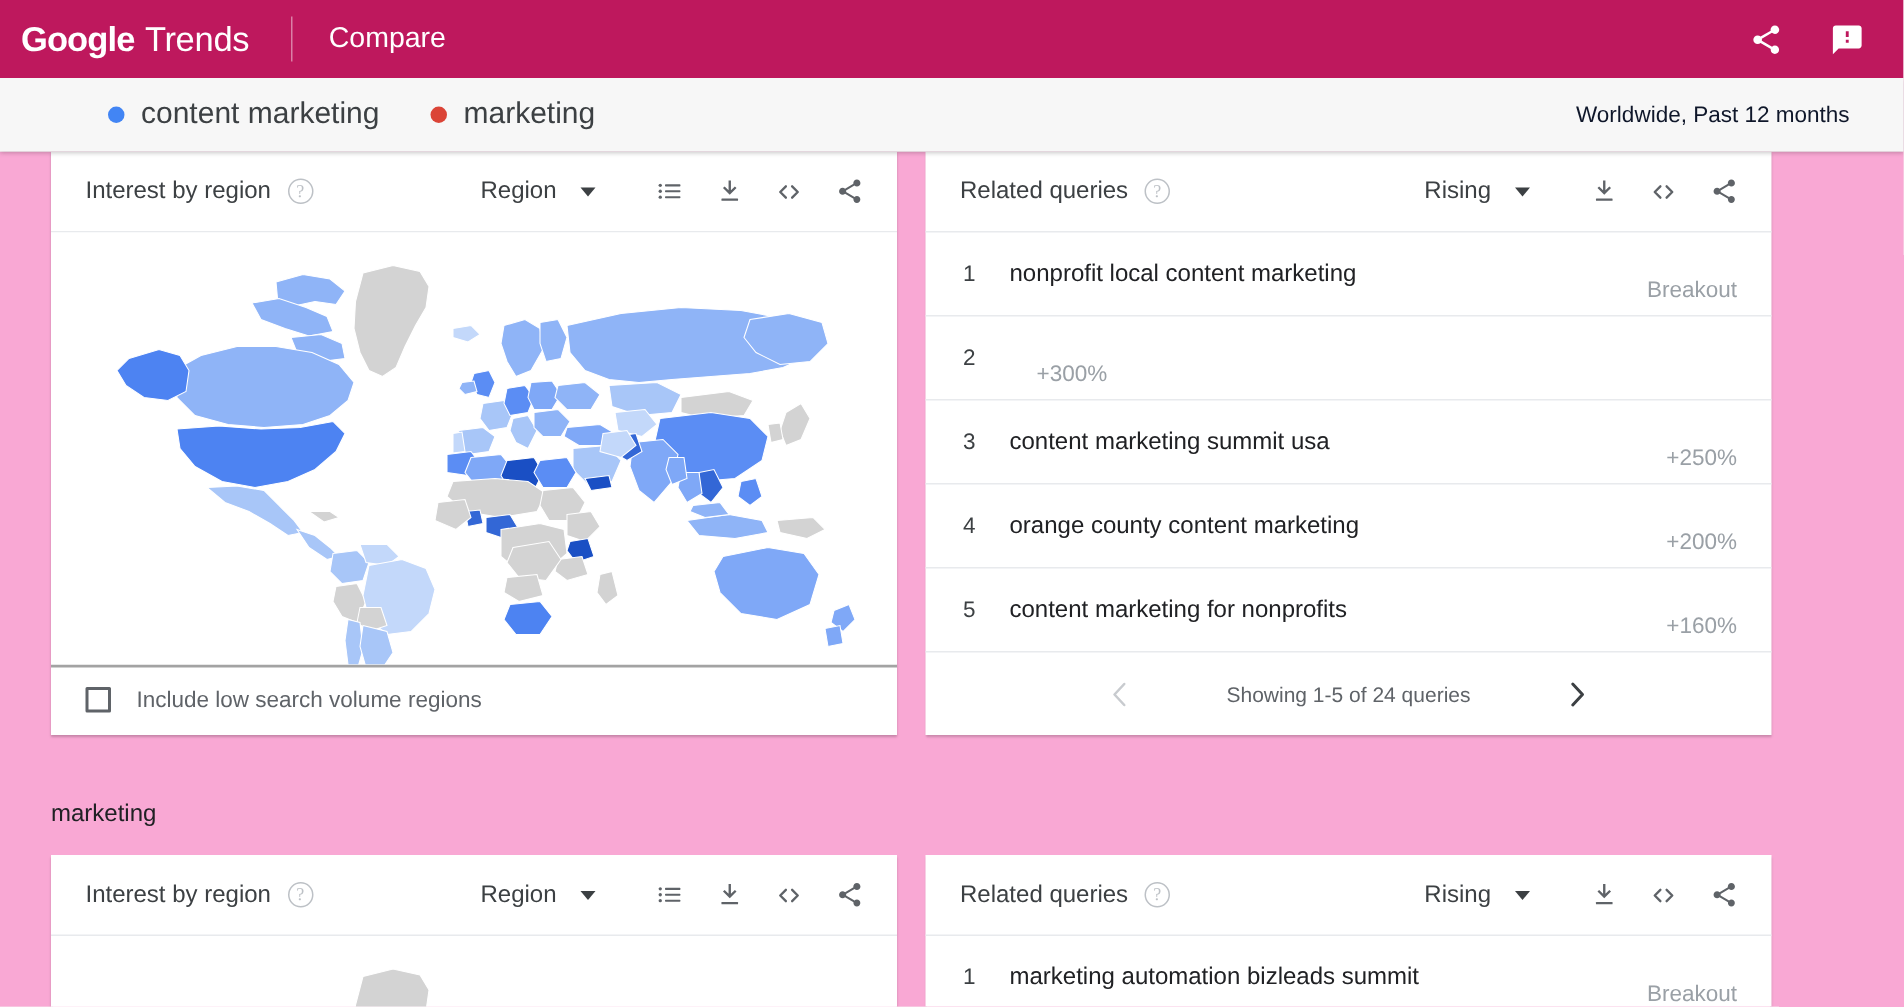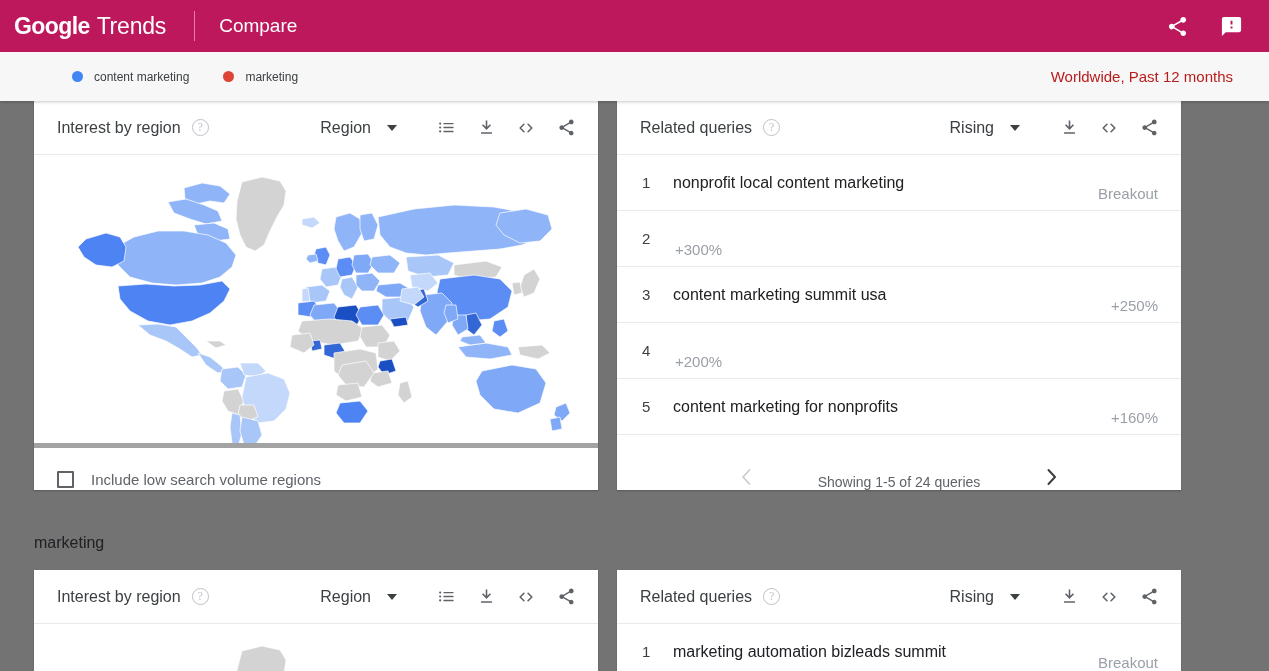--- a/index.html
+++ b/index.html
@@ -67,36 +67,36 @@
     margin-right: 34px;
     cursor: pointer;
   }
   .legend-dot {
     width: 11px; height: 11px;
     border-radius: 50%;
     margin-right: 11px;
     flex: none;
   }
   .legend-label {
-    font-size: 12px;
+    font-size: 20px;
     color: #3c4043;
   }
   .subbar-spacer { flex: 1; }
   .scope-label {
     font-size: 15px;
-    color: #b91c1c;
+    color: #0f172a;
   }
 
   
   #content {
     position: absolute;
     top: 101px; left: 0;
     width: 1269px;
     height: 570px;
-    background: #737373;
+    background: #f9a8d4;
     overflow: hidden;
     padding: 0;
   }
   .row-cards {
     display: flex;
     padding: 0 34px;
     gap: 19px;
   }
   .card {
     background: #ffffff;
@@ -158,23 +158,23 @@
   
   .map-body {
     height: 288px;
     background: #ffffff;
     position: relative;
     overflow: hidden;
   }
   .map-body svg { display: block; width: 100%; height: 100%; }
   .map-foot {
     height: 45px;
-    border-top: 5px solid #a3a3a3;
-    display: flex;
-    align-items: flex-end;
+    border-top: 2px solid #a3a3a3;
+    display: flex;
+    align-items: center;
     padding: 0 23px;
     flex: none;
   }
   .checkbox {
     width: 17px; height: 17px;
     border: 2px solid #5f6368;
     border-radius: 1px;
     margin-right: 17px;
     cursor: pointer;
     flex: none;
@@ -207,28 +207,28 @@
     color: #202124;
     flex: 1;
     white-space: nowrap;
     overflow: hidden;
     text-overflow: ellipsis;
   }
   .q-value {
     font-size: 15px;
     color: #9aa0a6;
     flex: none;
-    margin-left: 2px;
+    margin-left: 18px;
     align-self: flex-end;
     margin-bottom: 8px;
   }
   .q-foot {
     height: 55px;
     display: flex;
-    align-items: flex-end;
+    align-items: center;
     justify-content: center;
     flex: none;
     gap: 39px;
   }
   .pager-text {
     font-size: 14px;
     color: #5f6368;
     margin: 0 22px;
   }
   .pager-arrow {
@@ -469,20 +469,21 @@
           <span class="q-rank">2</span>
           <span class="q-value">+300%</span>
         </div>
         <div class="q-row">
           <span class="q-rank">3</span>
           <span class="q-text">content marketing summit usa</span>
           <span class="q-value">+250%</span>
         </div>
         <div class="q-row">
           <span class="q-rank">4</span>
+          <span class="q-text">orange county content marketing</span>
           <span class="q-value">+200%</span>
         </div>
         <div class="q-row">
           <span class="q-rank">5</span>
           <span class="q-text">content marketing for nonprofits</span>
           <span class="q-value">+160%</span>
         </div>
       </div>
 
       <div class="q-foot">

